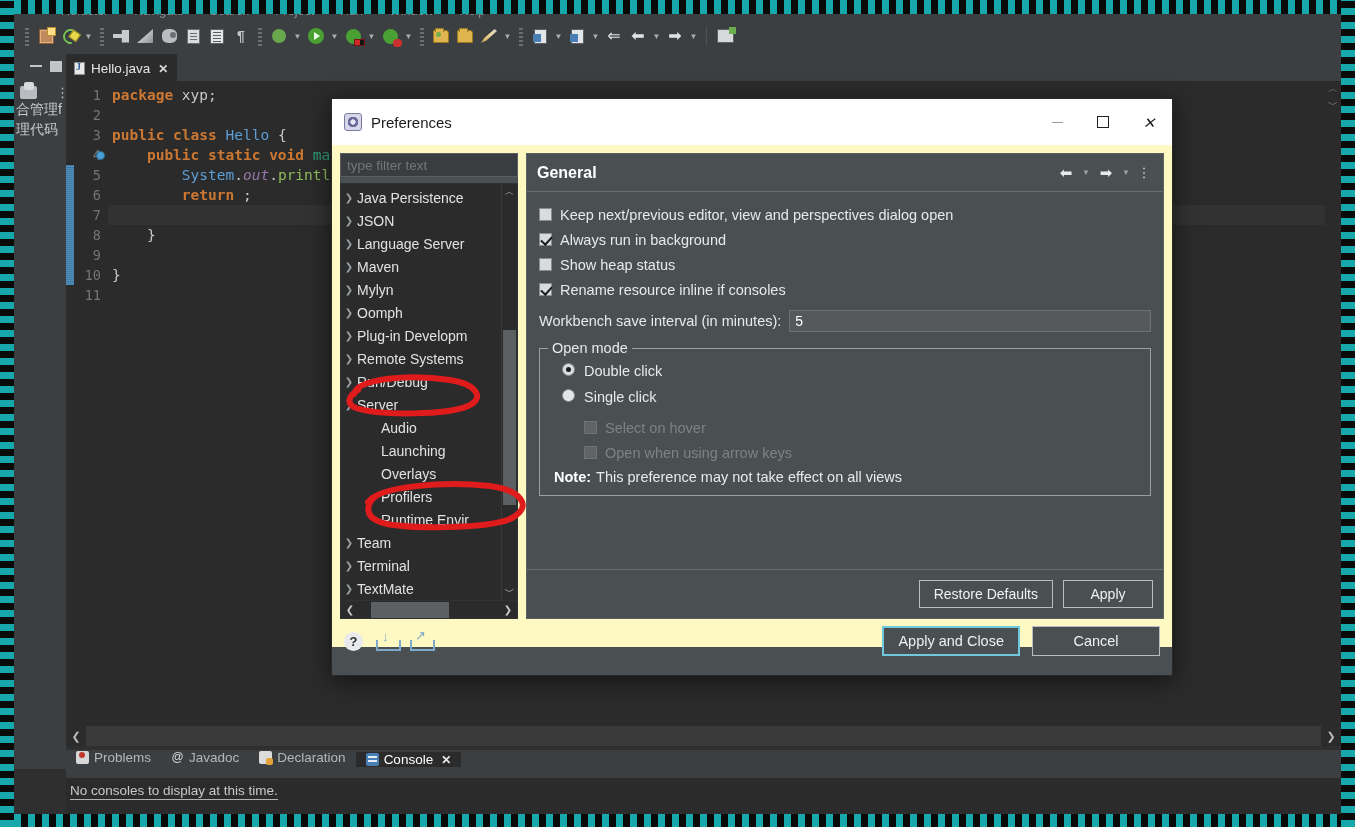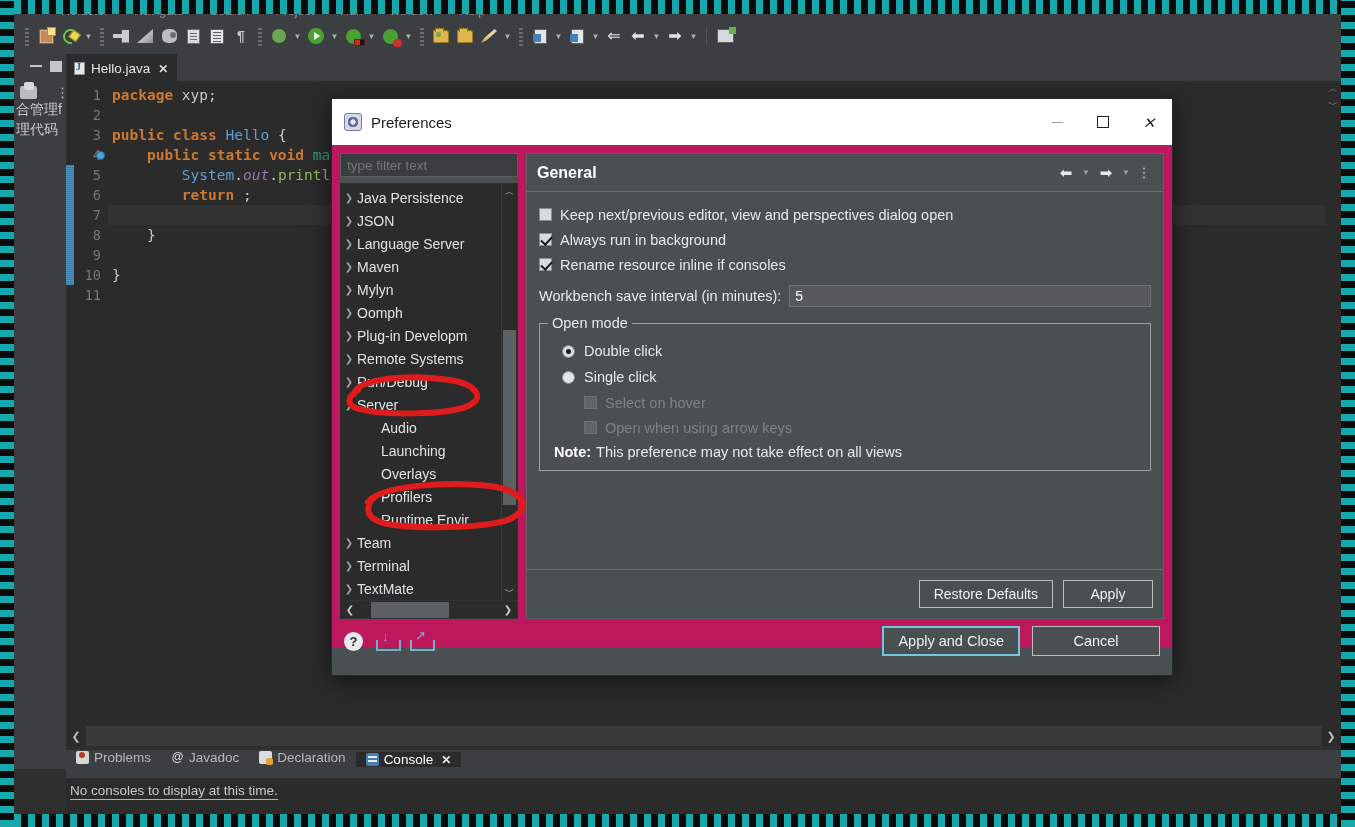--- a/index.html
+++ b/index.html
@@ -247,21 +247,21 @@
     border:1px solid #7b7b9e; margin-right:9px;
   }
   .dlg-title .tltext { color:#1a1a1a; font-size:15px; }
   .dlg-title .wbtns { margin-left:auto; display:flex; align-items:stretch; height:38px;}
   .wbtn { width:46px; display:flex; align-items:center; justify-content:center; }
   .wb-min { width:11px;height:1px;background:#9b9b9b; }
   .wb-max { width:12px;height:12px;border:1.5px solid #222; }
   .wb-cls { color:#222; font-size:15px; line-height:1; }
 
   .dlg-body {
-    position:relative; height:502px; background:#be185d;
+    position:relative; height:502px; background:#fef9c3;
     padding: 8px 8px 0 8px;
   }
   .dlg-cols { display:flex; height:466px; }
 
   
   .tree-panel {
     width:178px; display:flex; flex-direction:column;
     background:#4a4f52;
   }
   .filterbox {
@@ -331,21 +331,21 @@
   }
 
   .groupbox {
     margin-top:12px; border:1px solid #9aa0a4; position:relative;
     padding: 14px 12px 10px 12px;
   }
   .groupbox .gtitle {
     position:absolute; left:8px; top:-9px; background:#4a4f52;
     padding: 0 4px; color:#e7e9eb; font-size:14.5px;
   }
-  .rbrow { display:flex; align-items:center; height:26px; padding-left:10px; }
+  .rbrow { display:flex; height:26px; padding-left:10px; }
   .rbox {
     width:13px;height:13px;border-radius:50%; background:#d9dcde;border:1px solid #8a8d8f;
     margin-right:9px; position:relative; flex:none;
   }
   .rbox.sel::after{
     content:""; position:absolute; left:3px; top:3px; width:5px; height:5px;
     border-radius:50%; background:#1b1b1b;
   }
   .rbox.filled { background:#e3e6e8; }
   .rbox.filled::after{
@@ -715,20 +715,24 @@
 
             <div class="cbrow">
               <span class="cbox"></span>
               <span class="cblabel">Keep next/previous editor, view and perspectives dialog open</span>
             </div>
             <div class="cbrow">
               <span class="cbox checked"></span>
               <span class="cblabel">Always run in background</span>
             </div>
             <div class="cbrow">
+              <span class="cbox"></span>
+              <span class="cblabel">Show heap status</span>
+            </div>
+            <div class="cbrow">
               <span class="cbox checked"></span>
               <span class="cblabel">Rename resource inline if consoles</span>
             </div>
 
             <div class="fieldrow">
               <span class="lbl">Workbench save interval (in minutes):</span>
               <input class="inp" value="5" style="">
             </div>
 
             <div class="groupbox">

